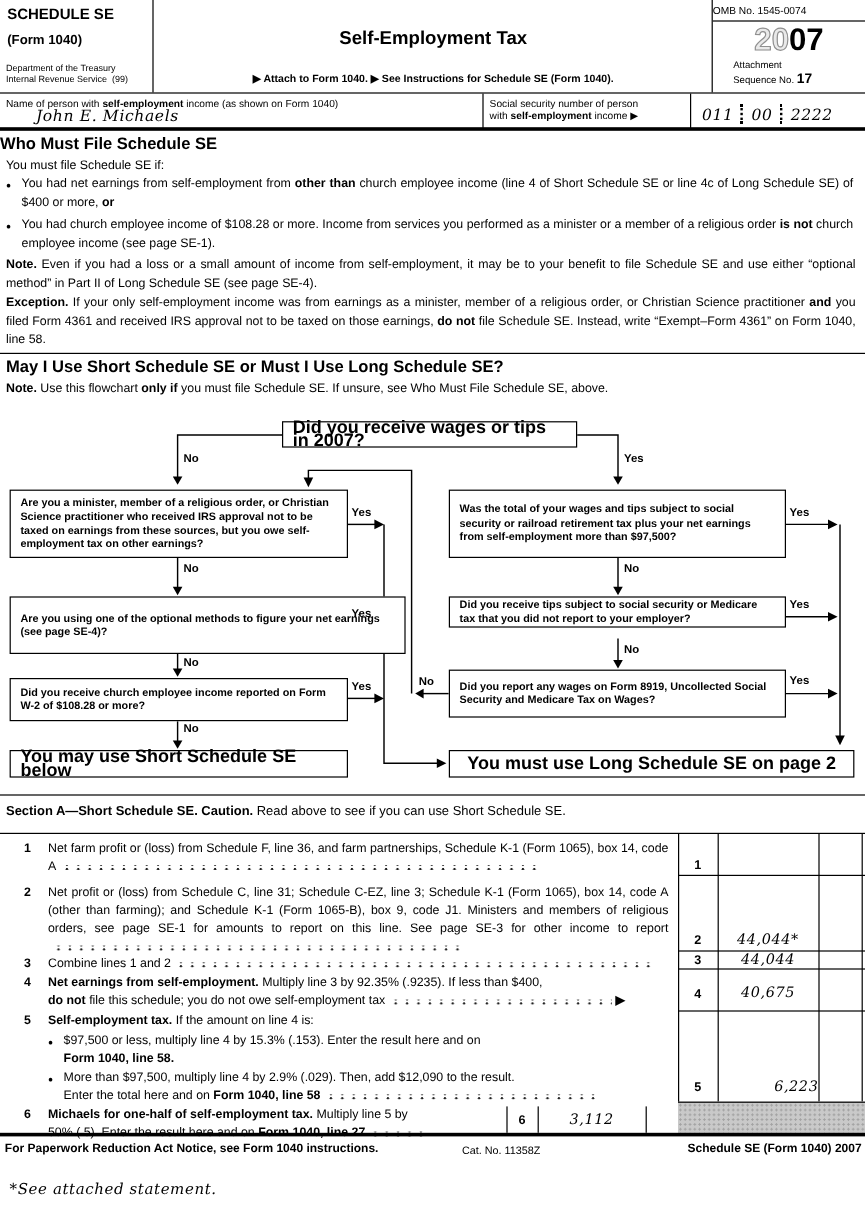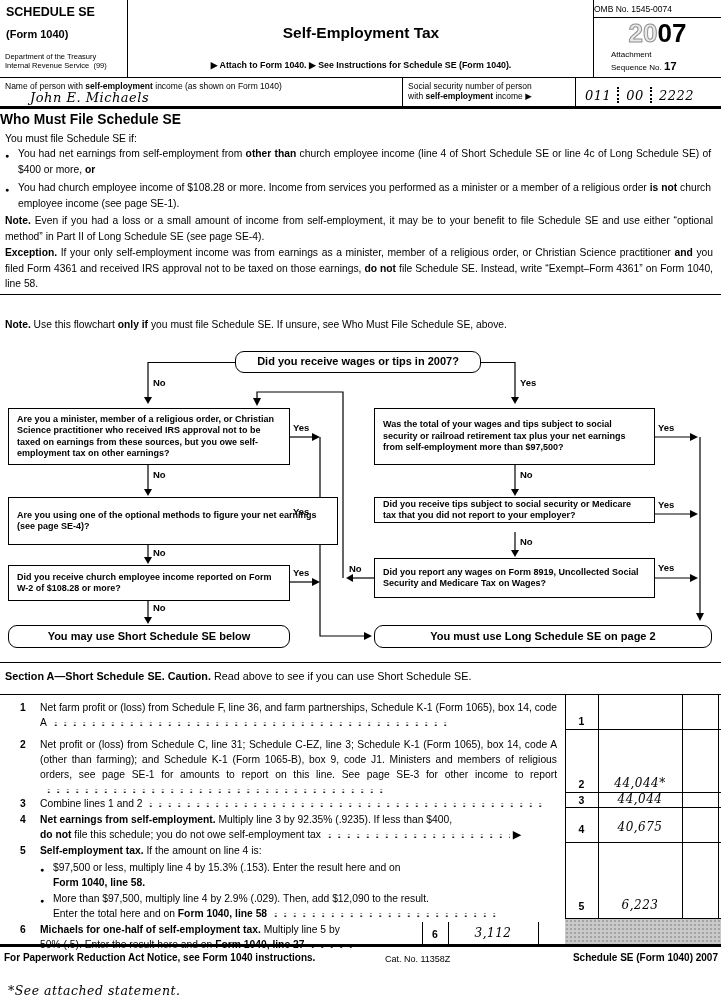--- a/index.html
+++ b/index.html
@@ -11,21 +11,21 @@
   .vline{position:absolute;width:1px;background:#000;}
   .hline{position:absolute;height:1px;background:#000;}
   .thick{height:2.5px;}
   .small{font-size:8.5px;line-height:10px;}
   .tiny{font-size:7.5px;line-height:9px;}
   .para{font-size:10.3px;line-height:15.5px;text-align:justify;}
   .bull{padding-left:13px;}
   .bull::before{content:"●";position:absolute;left:0;font-size:7px;top:2px;}
   .fcbox{position:absolute;border:1px solid #000;box-sizing:border-box;background:#fff;
          font-size:9px;font-weight:bold;line-height:11.5px;display:flex;align-items:center;padding:2px 8px;}
-  .fcres{justify-content:center;text-align:center;font-size:11px;border-radius:9px;}
+  .fcres{justify-content:center;text-align:left;font-size:15px;}
   .fclab{position:absolute;font-size:9.5px;font-weight:bold;line-height:10px;}
   .item{position:absolute;left:40px;font-size:10.3px;line-height:15px;}
   .inum{position:absolute;left:-20px;font-weight:bold;}
   .dots{display:inline-block;height:4px;margin-left:4px;
         background-image:radial-gradient(circle,#222 1.05px,transparent 1.3px);
         background-size:9.5px 4px;background-position:0 1.5px;}
   .colnum{position:absolute;left:565px;width:33px;text-align:center;font-weight:bold;font-size:10.5px;}
   .colval{position:absolute;left:598px;width:84px;text-align:center;font-size:12px;}
   .gray{position:absolute;background-color:#c9c9c9;border-top:1px solid #000;
         background-image:radial-gradient(circle,#a3a3a3 .9px,transparent 1.1px);background-size:4px 4px;}
@@ -89,20 +89,21 @@
     <span>You had church employee income of $108.28 or more. Income from services you performed as a minister or a member of a religious order </span><span class="b">is not</span><span> church employee income (see page SE-1).</span>
   </div>
   <div class="abs para" style="left:5px;top:213px;width:708px;">
     <span class="b">Note.</span><span> Even if you had a loss or a small amount of income from self-employment, it may be to your benefit to file Schedule SE and use either “optional method” in Part II of Long Schedule SE (see page SE-4).</span>
   </div>
   <div class="abs para" style="left:5px;top:245px;width:708px;">
     <span class="b">Exception.</span><span> If your only self-employment income was from earnings as a minister, member of a religious order, or Christian Science practitioner </span><span class="b">and</span><span> you filed Form 4361 and received IRS approval not to be taxed on those earnings, </span><span class="b">do not</span><span> file Schedule SE. Instead, write “Exempt–Form 4361” on Form 1040, line 58.</span>
   </div>
 
   <div class="hline" style="left:0;top:294px;width:721px;"></div>
+  <div class="abs b" style="left:5px;top:298px;font-size:13.8px;">May I Use Short Schedule SE or Must I Use Long Schedule SE?</div>
   <div class="abs" style="left:5px;top:319px;font-size:10.3px;">
     <span class="b">Note.</span><span> Use this flowchart </span><span class="b">only if</span><span> you must file Schedule SE. If unsure, see Who Must File Schedule SE, above.</span>
   </div>
 
   <svg width="721" height="315" viewBox="0 345 721 315">
     <path d="M235,362.5 L148,362.5 L148,398"></path>
       <polygon points="144,397 152,397 148,404"></polygon>
     <path d="M480,362.5 L515,362.5 L515,398"></path>
       <polygon points="511,397 519,397 515,404"></polygon>
     <path d="M290,437 L313,437"></path>
@@ -223,21 +224,21 @@
   </div>
   <div class="item bull" style="top:860px;width:400px;">
     <span>$97,500 or less, multiply line 4 by 15.3% (.153). Enter the result here and on</span><br>
     <span class="b">Form 1040, line 58.</span>
   </div>
   <div class="item bull" style="top:891px;width:480px;">
     <span>More than $97,500, multiply line 4 by 2.9% (.029). Then, add $12,090 to the result.</span><br>
     <span>Enter the total here and on </span><span class="b">Form 1040, line 58</span><span class="dots" style="width:230px;"></span>
   </div>
   <div class="colnum" style="top:900px;">5</div>
-  <div class="colval hw" style="top:898px;">6,223</div>
+  <div class="colval hw" style="top:898px;text-align:right;">6,223</div>
 
   <div class="item" style="top:922px;width:382px;">
     <span class="inum">6</span>
     <span class="b">Michaels for one-half of self-employment tax.</span><span> Multiply line 5 by</span><br>
     <span>50% (.5). Enter the result here and on </span><span class="b">Form 1040, line 27</span><span class="dots" style="width:45px;"></span>
   </div>
   <div class="vline" style="left:422px;top:922px;height:22px;"></div>
   <div class="vline" style="left:448px;top:922px;height:22px;"></div>
   <div class="vline" style="left:538px;top:922px;height:22px;"></div>
   <div class="abs b" style="left:422px;top:928px;width:26px;text-align:center;font-size:10.5px;">6</div>

